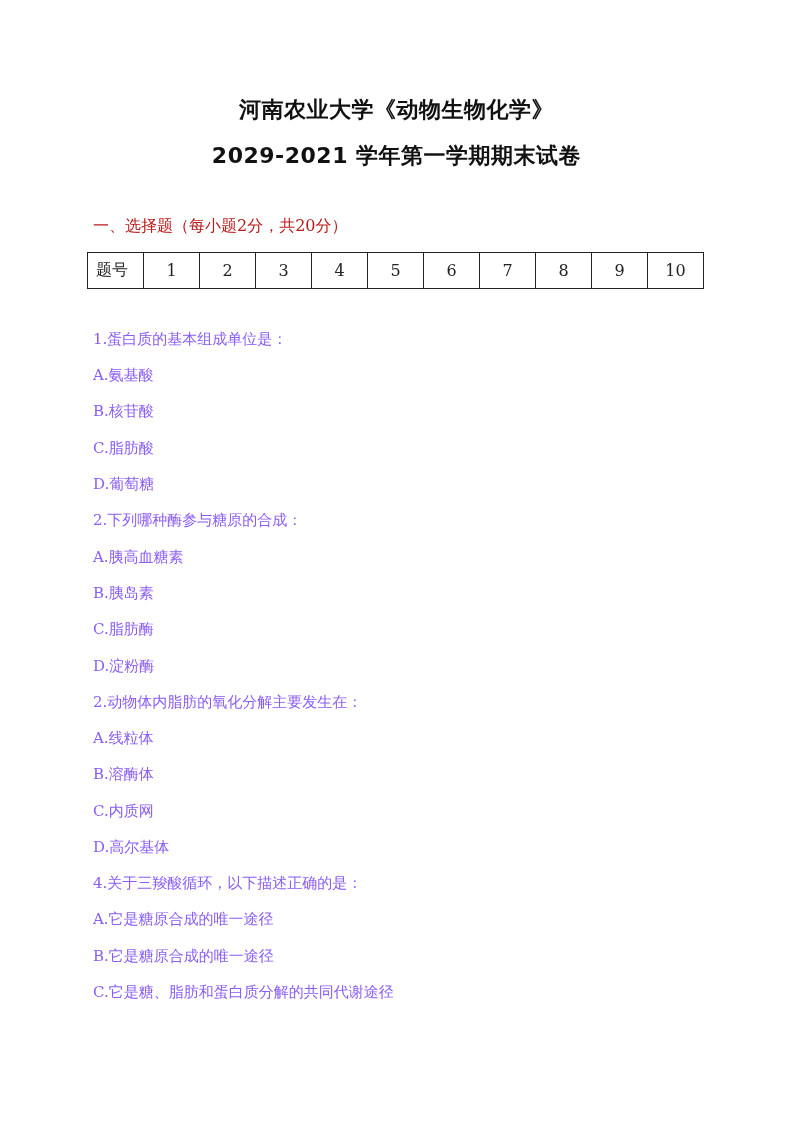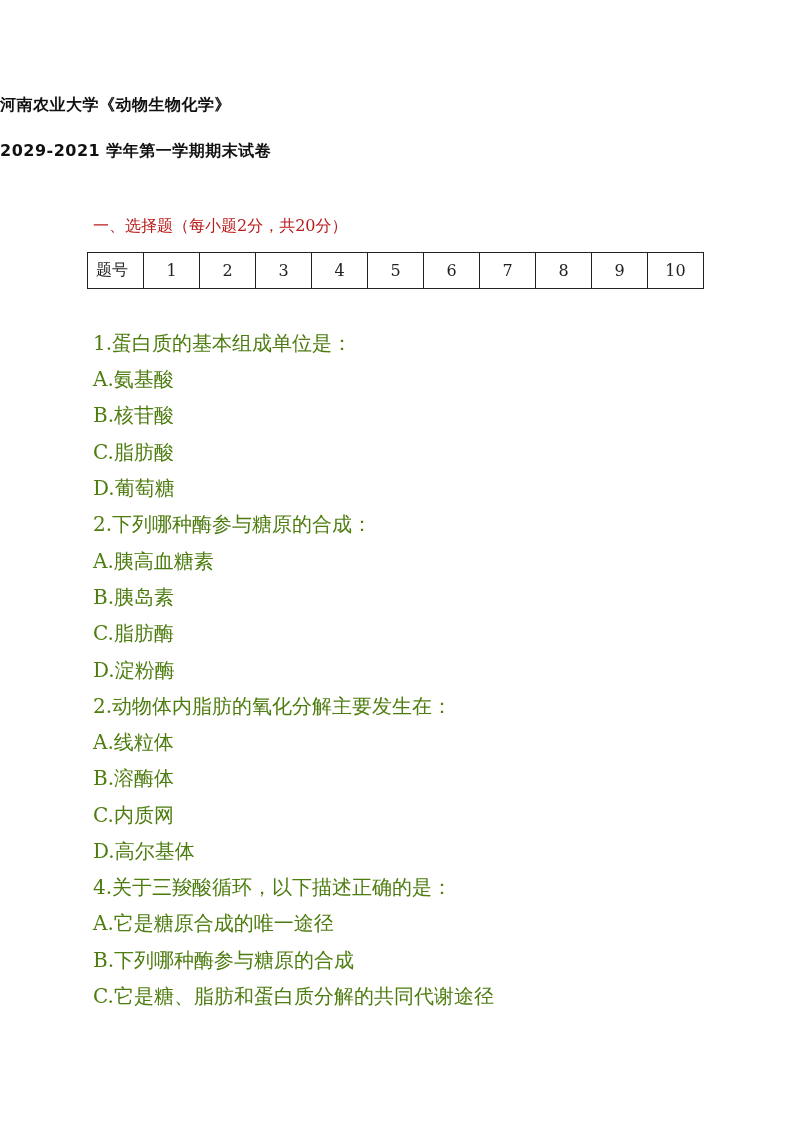--- a/index.html
+++ b/index.html
@@ -12,24 +12,24 @@
       height: 1122px;
       position: relative;
       overflow: hidden;
       font-family: "DejaVu Serif", "Liberation Serif", serif;
       color: #1a1a1a;
     }
     .title {
       position: absolute;
       left: 0;
       width: 793px;
-      text-align: left;
+      text-align: center;
       font-family: "DejaVu Sans", "Liberation Sans", sans-serif;
       font-weight: bold;
-      font-size: 16px;
+      font-size: 22px;
       color: #111;
       letter-spacing: 0.5px;
     }
     .title-1 { top: 95px; }
     .title-2 { top: 141px; }
     .section-heading {
       position: absolute;
       left: 93px;
       top: 216px;
       font-size: 16px;
@@ -53,22 +53,22 @@
     table.answer-grid tr.row-head td { height: 35px; }
     table.answer-grid tr.row-ans td { height: 35px; }
     table.answer-grid td.label {
       text-align: left;
       padding-left: 8px;
       width: 47px;
     }
     .line {
       position: absolute;
       left: 93px;
-      font-size: 20px;
-      color: #4d7c0f;
+      font-size: 15px;
+      color: #8b5cf6;
       white-space: nowrap;
       text-align: right;
     }
   </style>
 </head>
 <body>
 
 <div class="title title-1">河南农业大学《动物生物化学》</div>
 <div class="title title-2">2029-2021 学年第一学期期末试卷</div>
 
@@ -105,14 +105,14 @@
 <div class="line" style="top:657px">D.淀粉酶</div>
 
 <div class="line" style="top:693px">2.动物体内脂肪的氧化分解主要发生在：</div>
 <div class="line" style="top:729px">A.线粒体</div>
 <div class="line" style="top:765px">B.溶酶体</div>
 <div class="line" style="top:802px">C.内质网</div>
 <div class="line" style="top:838px">D.高尔基体</div>
 
 <div class="line" style="top:874px">4.关于三羧酸循环，以下描述正确的是：</div>
 <div class="line" style="top:910px">A.它是糖原合成的唯一途径</div>
-<div class="line" style="top:947px">B.下列哪种酶参与糖原的合成</div>
+<div class="line" style="top:947px">B.它是糖原合成的唯一途径</div>
 <div class="line" style="top:983px">C.它是糖、脂肪和蛋白质分解的共同代谢途径</div>
 
 </body></html>

